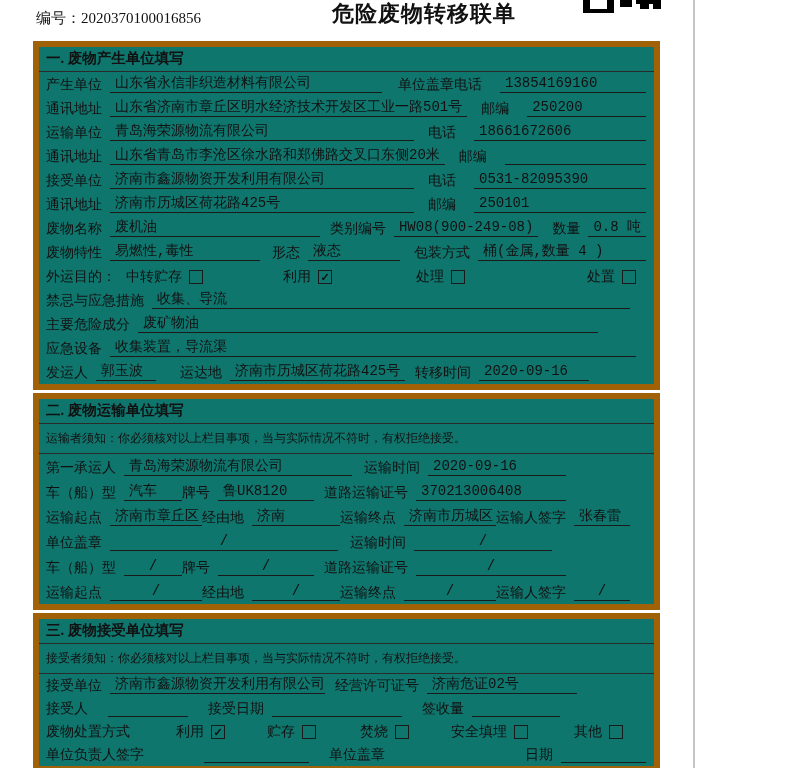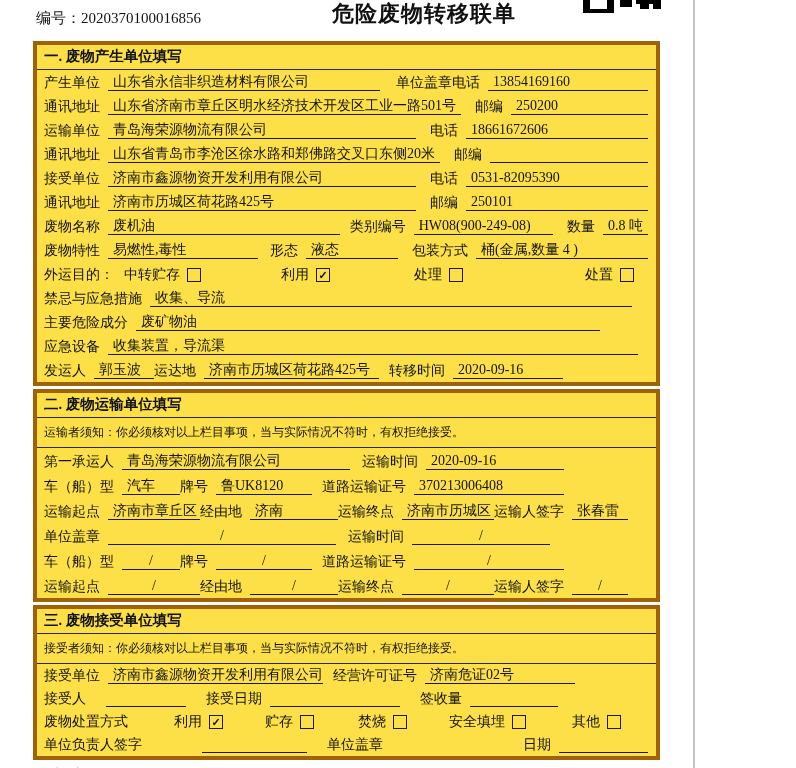--- a/index.html
+++ b/index.html
@@ -11,42 +11,42 @@
   .doc-no{position:absolute;left:36px;top:9px;font-size:15px;white-space:nowrap;}
   .doc-title{position:absolute;left:332px;top:-1px;font-size:22px;font-weight:bold;letter-spacing:1px;white-space:nowrap;}
   .qr{position:absolute;left:583px;top:0;width:90px;height:10px;}
   .qr div{position:absolute;background:#000;}
   .qr .q1{left:0;top:0;width:17px;height:9px;background:transparent;border-left:7px solid #000;border-right:7px solid #000;border-bottom:4px solid #000;}
   .qr .q2{left:37px;top:0;width:12px;height:7px;}
   .qr .q3{left:53px;top:0;width:25px;height:4px;}
   .qr .q4{left:57px;top:4px;width:9px;height:5px;}
   .qr .q5{left:70px;top:3px;width:8px;height:6px;}
   
-  .sec{margin:0 37px 3px 33px;border:4px solid #a16207;background:#fde047;}
+  .sec{margin:0 37px 3px 33px;border:6px solid #a16207;background:#0f766e;}
   .sec-title{height:24px;line-height:23px;font-weight:bold;font-size:14.5px;border-bottom:1px solid #2a2a2a;padding-left:7px;}
   .notice{height:29px;line-height:28px;font-size:12px;border-bottom:1px solid #2a2a2a;padding-left:7px;}
   .row{display:flex;align-items:flex-end;padding:0 8px 3px 7px;box-sizing:border-box;}
   .s1 .row{height:24px;}
   .s2 .row{height:25px;}
   .s3 .row{height:23px;}
   .lbl{white-space:nowrap;font-size:14px;line-height:17px;}
   .val{border-bottom:1px solid #1a1a1a;font-size:14px;line-height:17px;padding:0 5px;
-       margin-left:8px;white-space:nowrap;box-sizing:border-box;min-height:17px;}
+       margin-left:8px;white-space:nowrap;box-sizing:border-box;min-height:17px;font-family:Liberation Mono, monospace;}
   .val.c{text-align:center;}
   .grow{flex:1;}
   .left{flex:1;display:flex;align-items:flex-end;}
   .left .val.grow{margin-right:14px;}
-  .right{width:218px;display:flex;align-items:flex-end;}
+  .right{width:218px;display:flex;align-items:flex-end;gap:10px;}
   .right .val{flex:1;}
   .opt{display:flex;align-items:flex-end;}
   .cb{display:inline-block;width:12px;height:12px;border:1px solid #1a1a1a;line-height:12px;
       font-size:11px;font-weight:bold;text-align:center;margin-left:7px;margin-bottom:1px;}
   .footer{margin:6px 0 0 36px;font-size:15px;}
   .ml10{margin-left:10px;}.ml12{margin-left:12px;}.ml14{margin-left:14px;}.ml16{margin-left:16px;}
-  .ml20{margin-left:20px;}.ml24{}.ml46{margin-left:46px;}.ml42{margin-left:42px;}
+  .ml20{margin-left:20px;}.ml24{margin-left:24px;}.ml46{margin-left:46px;}.ml42{margin-left:42px;}
   .ml44{margin-left:44px;}.ml60{margin-left:60px;}.ml80{margin-left:80px;}.ml84{margin-left:84px;}
   .ml122{margin-left:122px;}.ml140{margin-left:140px;font-family:Liberation Serif, serif;}
   .w58{width:58px;}.w60{width:60px;}.w56{width:56px;margin-top:38px;}.w80{width:80px;}.w88{width:88px;}.w92{width:92px;}
   .w96{width:96px;}.w105{width:105px;}.w110{width:110px;}.w130{width:130px;}.w138{width:138px;}
   .w150a{width:150px;}.w175{width:175px;}.w215{width:215px;}.w228{width:228px;}.w250{width:250px;}.w272{width:272px;}
 </style>
 </head>
 <body>
 
 <div class="page">

